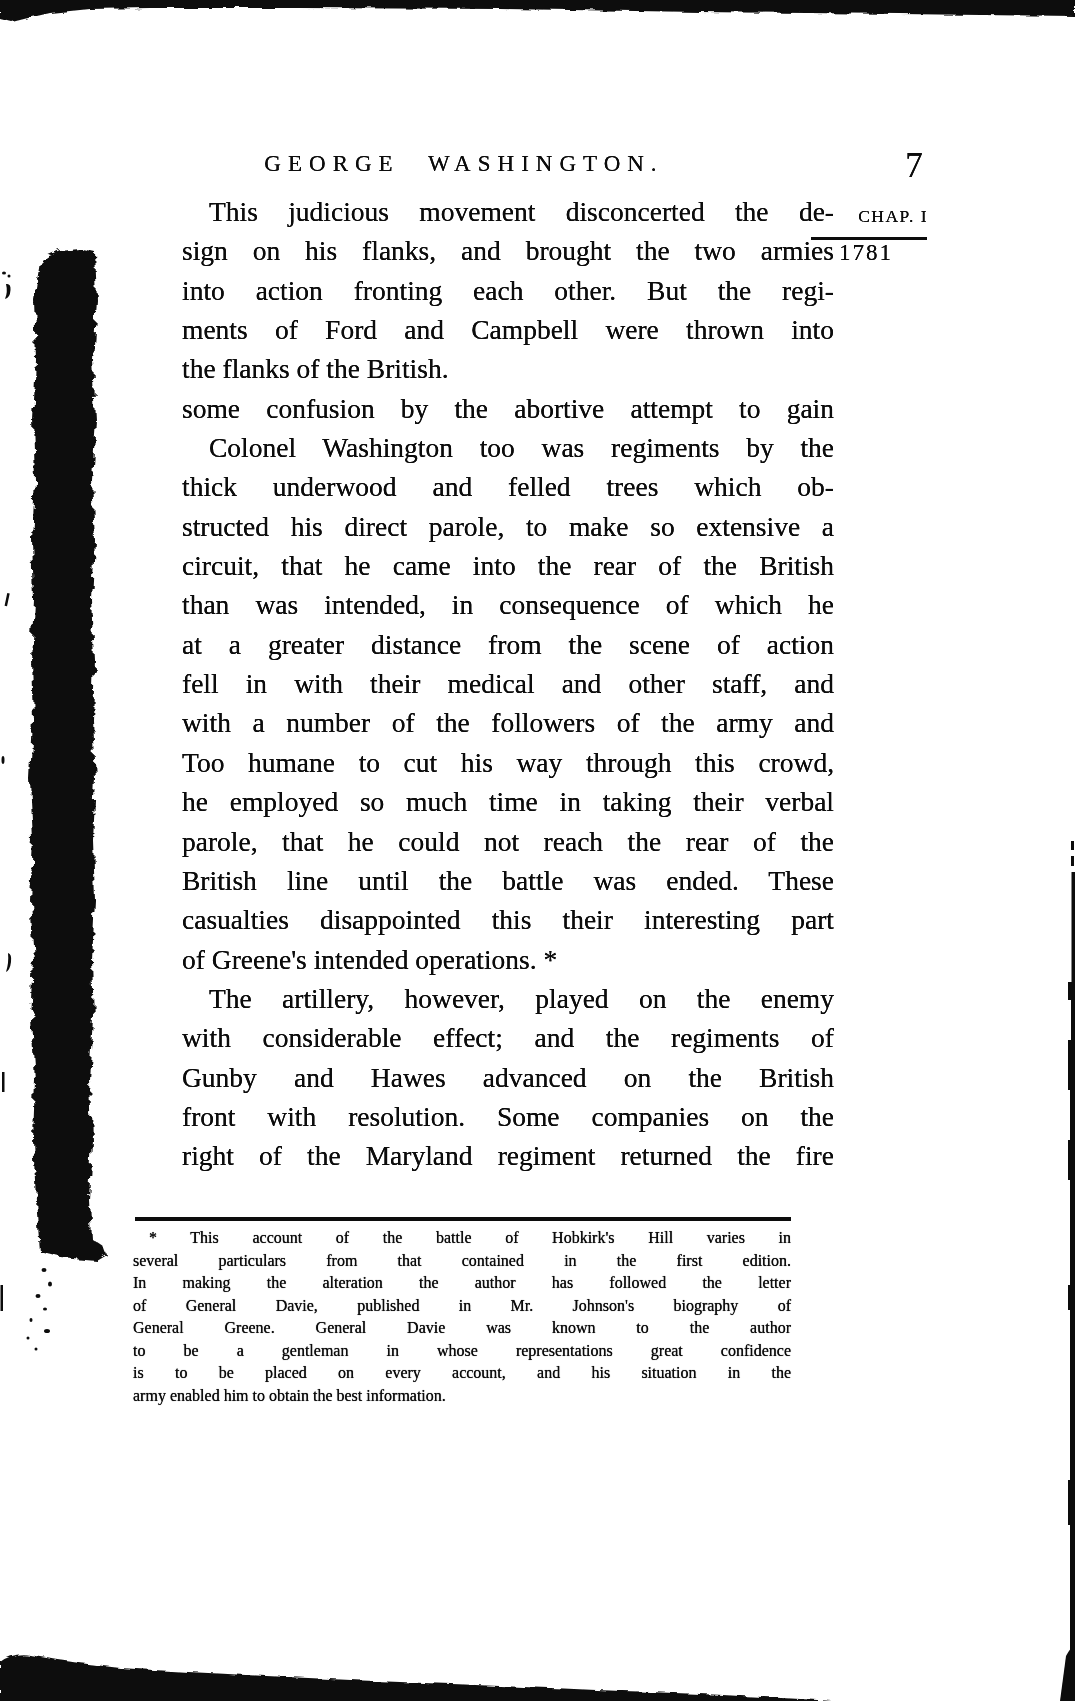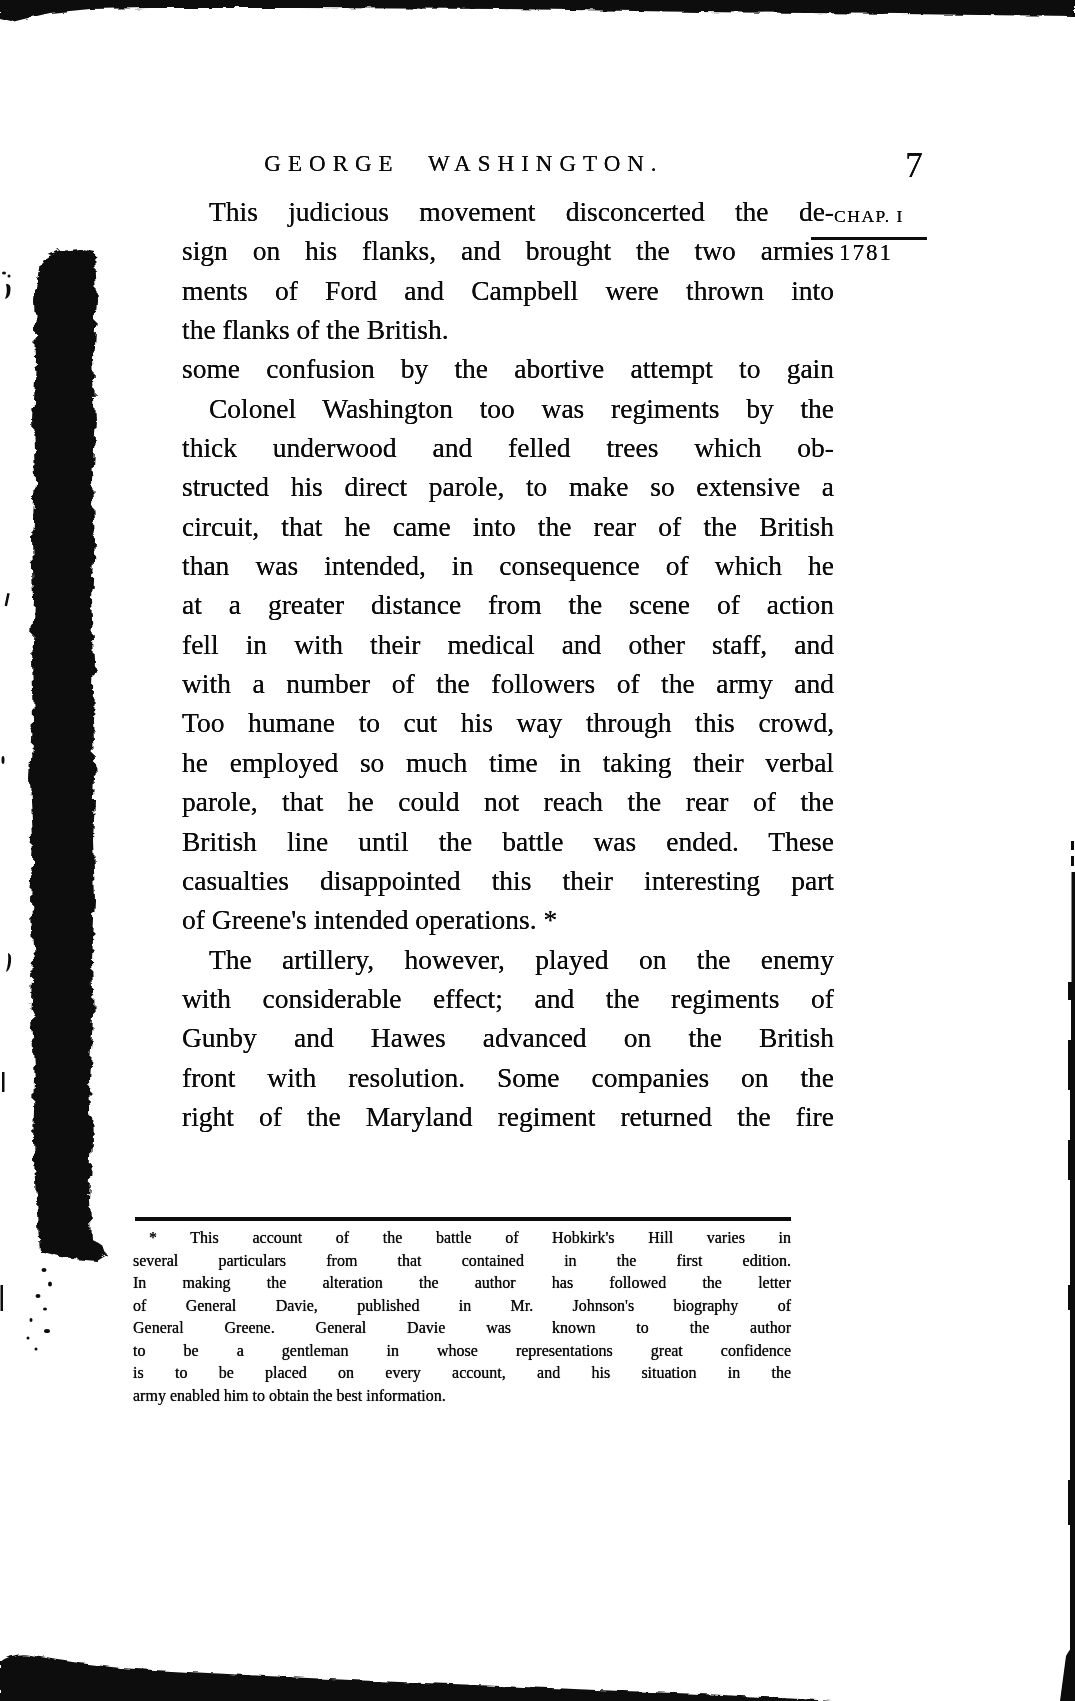--- a/index.html
+++ b/index.html
@@ -15,21 +15,21 @@
     position:absolute; top:151px; left:138px; width:652px;
     text-align:center; font-size:23px; letter-spacing:7px; word-spacing:16px;
     text-shadow:0 0 0.5px #000;
   }
   .page-number {
     position:absolute; top:146px; left:892px; width:44px;
     text-align:center; font-size:35px; text-shadow:0 0 0.4px #000;
   }
   .chap {
     position:absolute; top:206px; left:810px; width:118px;
-    text-align:center; font-size:17.5px; letter-spacing:1.5px;
+    text-align:right; font-size:17.5px; letter-spacing:1.5px;
     text-shadow:0 0 0.6px #000;
   }
   .chap-rule { position:absolute; top:237px; left:811px; width:116px; height:3px; background:#0c0c0c; }
   .year {
     position:absolute; top:240px; left:810px; width:112px;
     text-align:center; font-size:23px; letter-spacing:2px; text-shadow:0 0 0.5px #000;
   }
 
   .body-text {
     position:absolute; top:196px; left:138px; width:652px;
@@ -113,20 +113,21 @@
   <div class="running-header">GEORGE WASHINGTON.</div>
   <div class="page-number">7</div>
 
   <div class="chap">CHAP. I</div>
   <div class="chap-rule"></div>
   <div class="year">1781</div>
 
   <div class="body-text">
     <div class="bl jl ind">This judicious movement disconcerted the de-</div>
     <div class="bl jl">sign on his flanks, and brought the two armies</div>
+    <div class="bl jl">into action fronting each other.  But the regi-</div>
     <div class="bl jl">ments of Ford and Campbell were thrown into</div>
     <div class="bl ll">the flanks of the British.</div>
     <div class="bl jl">some confusion by the abortive attempt to gain</div>
     <div class="bl jl ind">Colonel Washington too was regiments by the</div>
     <div class="bl jl">thick underwood and felled trees which ob-</div>
     <div class="bl jl">structed his direct parole, to make so extensive a</div>
     <div class="bl jl">circuit, that he came into the rear of the British</div>
     <div class="bl jl">than was intended, in consequence of which he</div>
     <div class="bl jl">at a greater distance from the scene of action</div>
     <div class="bl jl">fell in with their medical and other staff, and</div>

